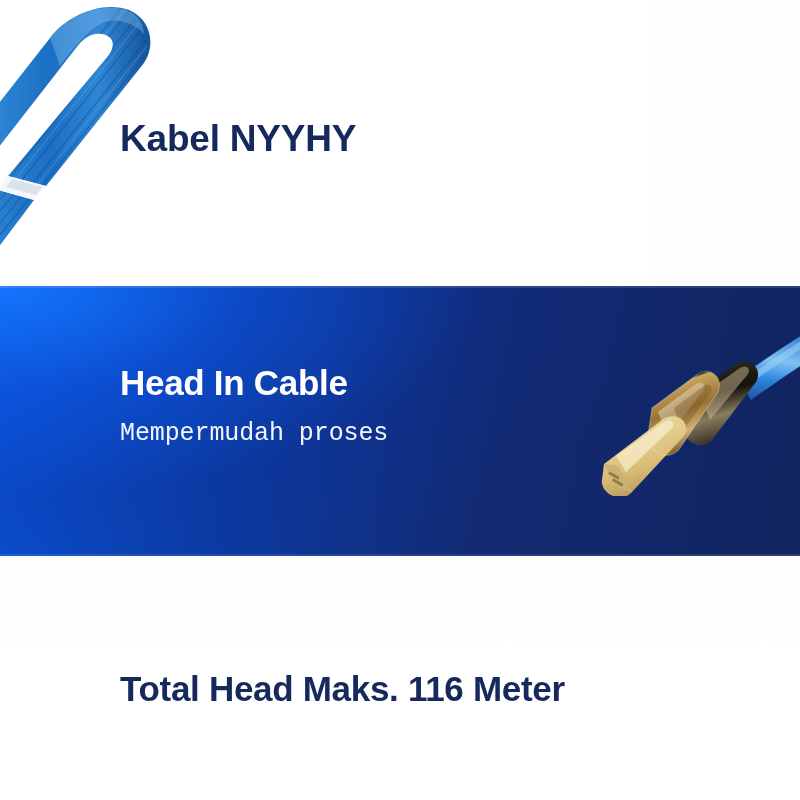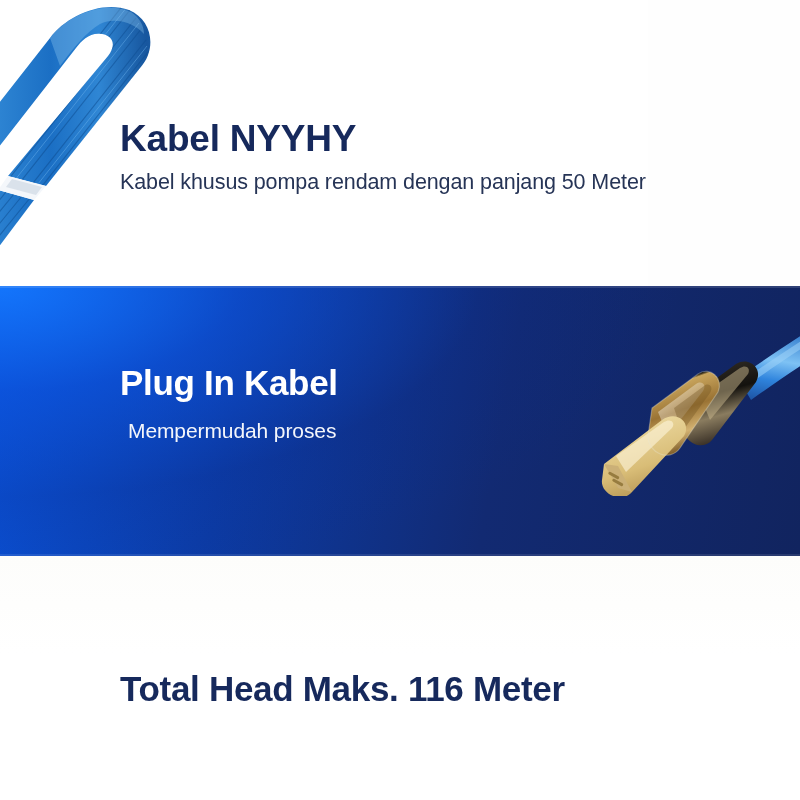--- a/index.html
+++ b/index.html
@@ -99,27 +99,28 @@
   .blue-title {
     font-size: 35px;
     font-weight: bold;
     color: #ffffff;
     letter-spacing: -0.3px;
     margin: 0;
     line-height: 1.1;
     white-space: nowrap;
   }
   .blue-line {
-    font-size: 21px;
+    font-size: 25px;
     font-weight: normal;
     color: #f4f6fb;
     letter-spacing: -0.1px;
     line-height: 1.45;
-    margin: 8px;
-    white-space: nowrap;
+    margin: 0;
+    white-space: nowrap;
+    font-family: Liberation Mono, monospace;
   }
   .blue-line.first { margin-top: 13px; }
 
   .connector-art {
     position: absolute;
     left: 588px;
     top: 30px;
     width: 225px;
     height: 180px;
     pointer-events: none;
@@ -221,30 +222,29 @@
           <line x1="8" y1="196" x2="-36" y2="250"></line>
         </g>
       </g>
 
       <path d="M 56 192 L 18 182 L 8 196 L 44 206 Z" fill="#f4f7fb"></path>
       <path d="M 52 193 L 22 185 L 16 193 L 46 201 Z" fill="#cfd9e4" opacity="0.7"></path>
     </svg>
 
     <div class="header-text">
       <h1 class="header-title">Kabel NYYHY</h1>
-      <p class="header-sub">Kabel khusus pompa rendam dengan panjang 50 Meter</p>
     </div>
   </div>
 
   <div class="section-blue">
     <div class="blue-topline"></div>
     <div class="blue-botline"></div>
 
     <div class="blue-text">
-      <h2 class="blue-title">Plug In Kabel</h2>
+      <h2 class="blue-title">Head In Cable</h2>
       <p class="blue-line first">Mempermudah proses</p>
     </div>
 
     <svg class="connector-art" viewBox="0 0 225 180">
       <defs>
         <linearGradient id="plugBody" x1="0" y1="0" x2="0.35" y2="1">
           <stop offset="0%" stop-color="#f3e4bb"></stop>
           <stop offset="30%" stop-color="#e7d296"></stop>
           <stop offset="70%" stop-color="#d9bd77"></stop>
           <stop offset="100%" stop-color="#b99a58"></stop>

